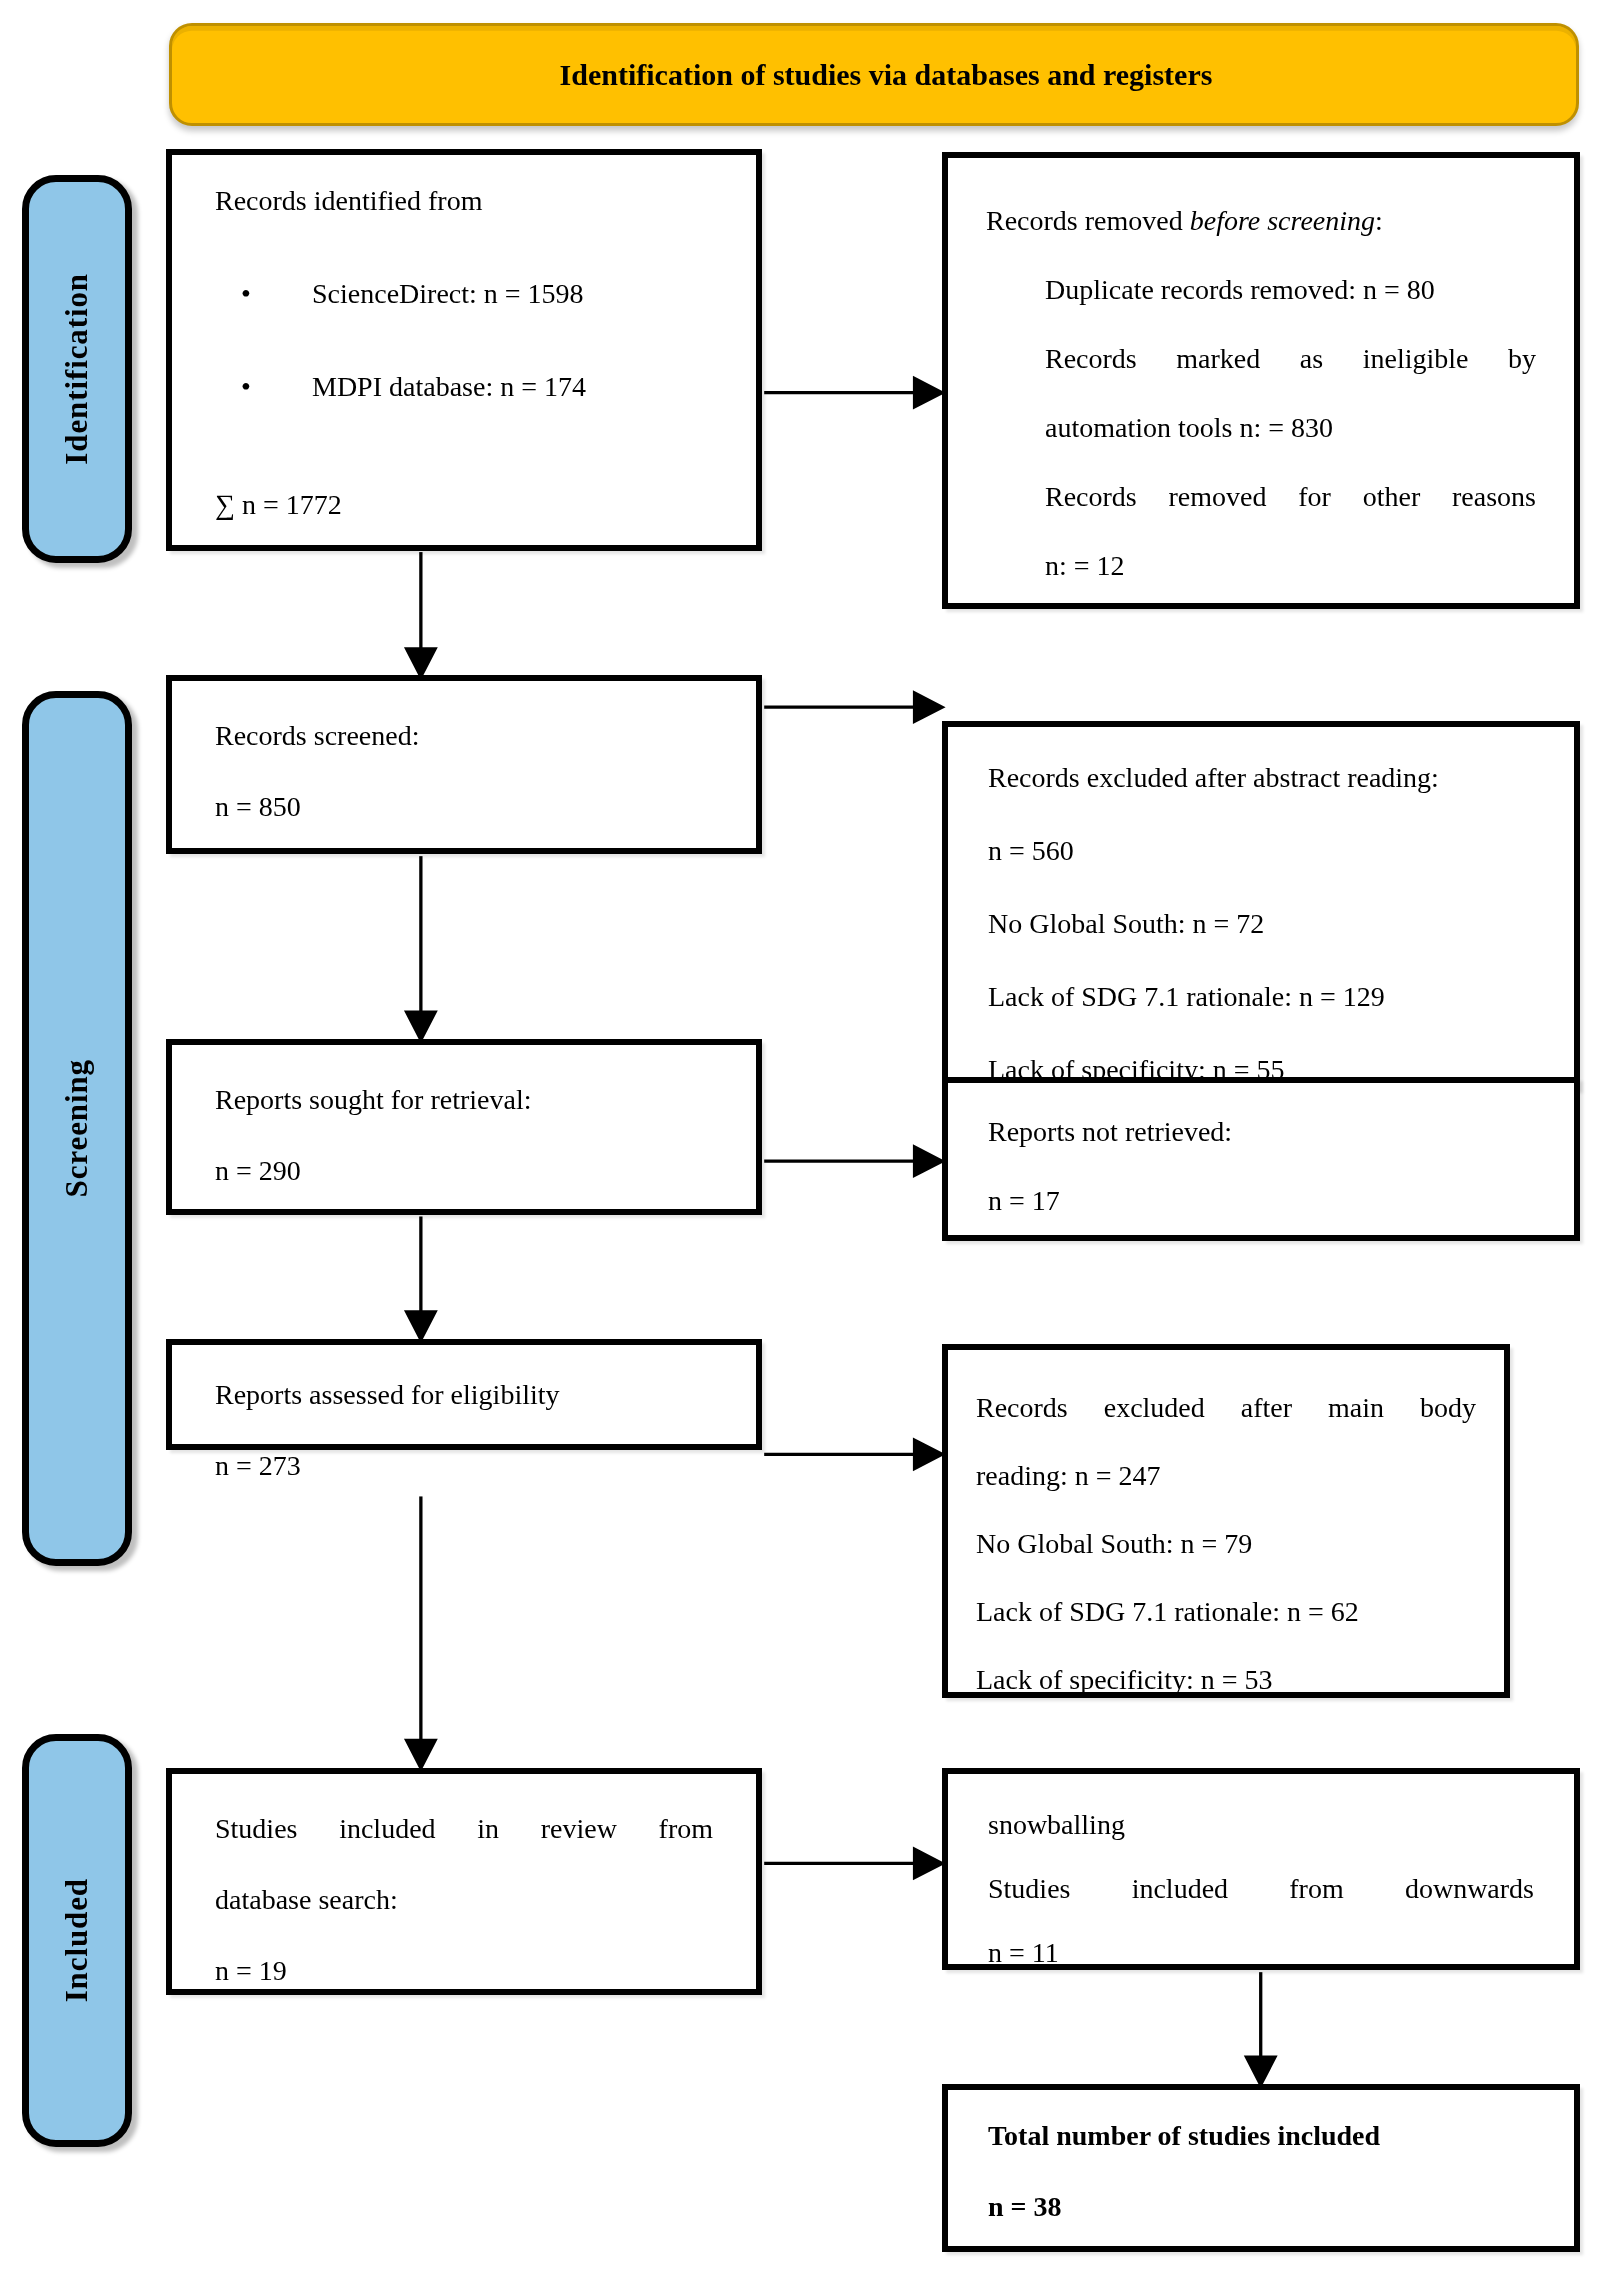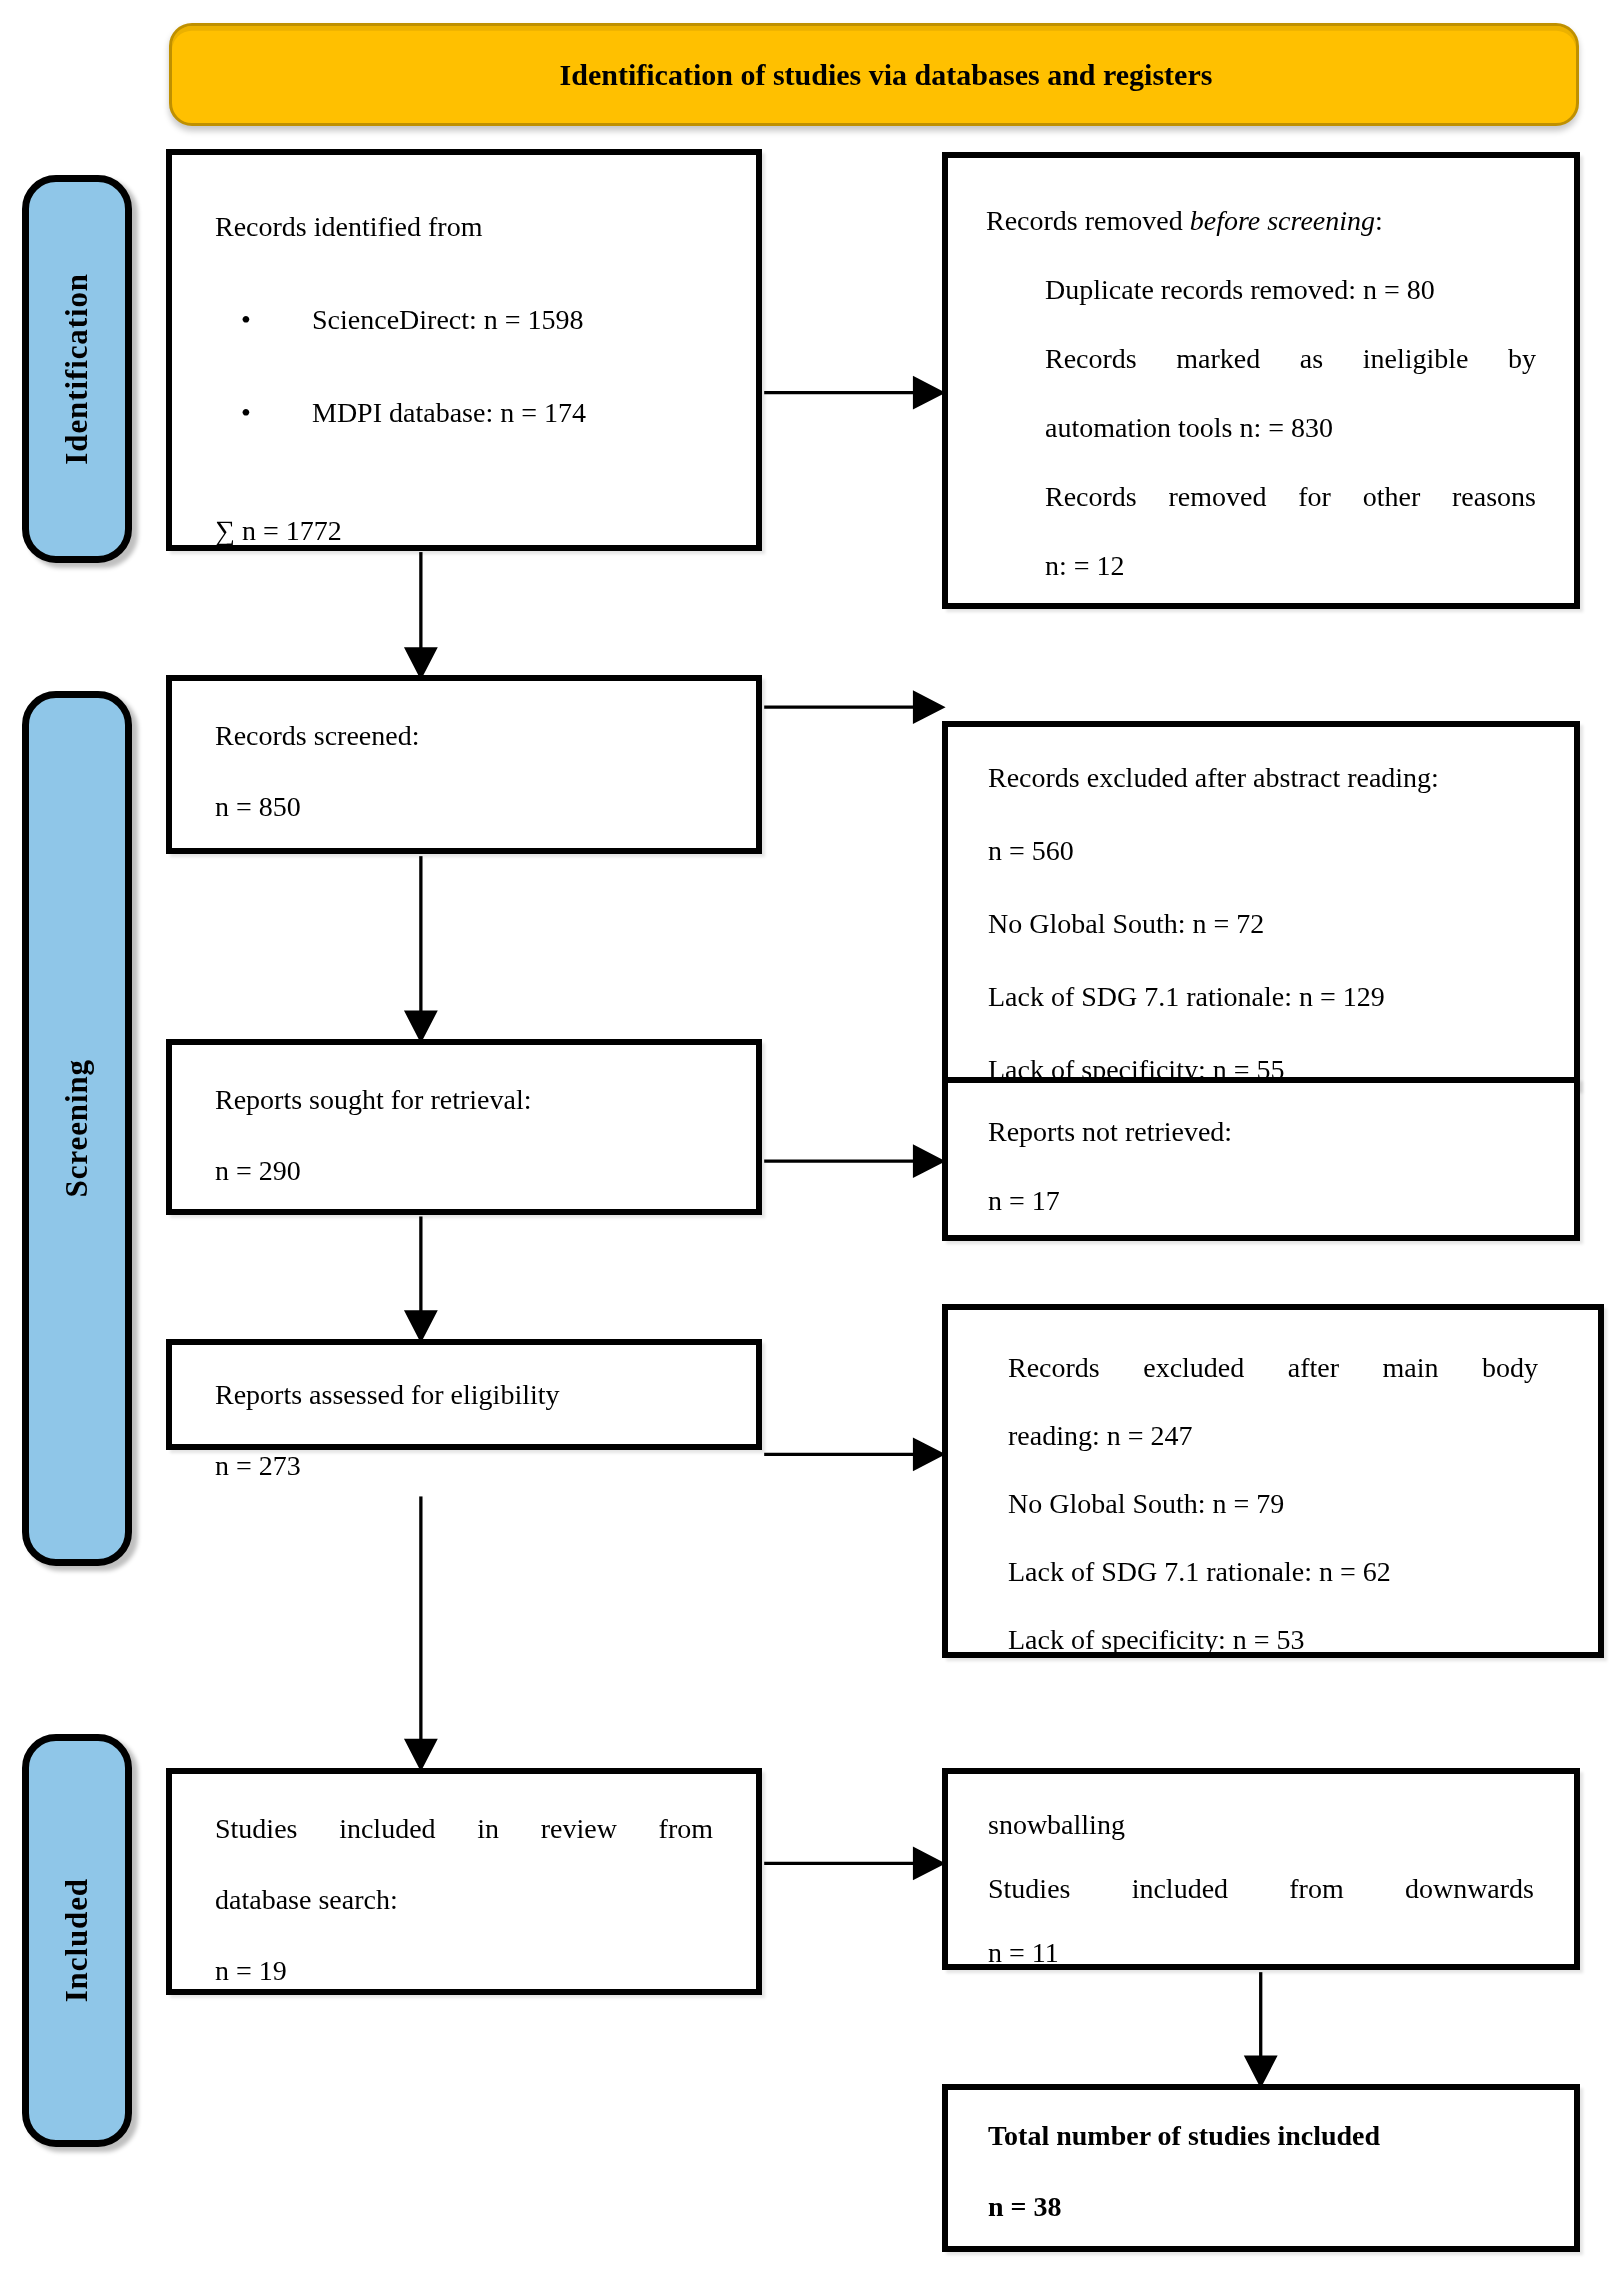--- a/index.html
+++ b/index.html
@@ -66,39 +66,39 @@
   }
   .j {  
     white-space: normal;
     text-align: justify;
     text-align-last: justify;
   }
   .indent { margin-left: 59px; }
   .bullet-row { display: flex; margin-left: 26px; }
   .bullet { width: 71px; }
 
-  #box-records-identified { left: 166px; top: 149px;  width: 596px; height: 402px; padding: 36px 43px 0; }
+  #box-records-identified { left: 166px; top: 149px;  width: 596px; height: 402px; padding: 10px 43px 0; }
   #box-records-identified .g1 { margin-top: 22px; }
   #box-records-identified .g2 { margin-top: 47px; }
 
   #box-records-screened   { left: 166px; top: 675px; width: 596px; height: 179px; padding: 19px 43px 0; }
   #box-reports-sought     { left: 166px; top: 1039px; width: 596px; height: 176px; padding: 19px 43px 0; }
   #box-reports-assessed   { left: 166px; top: 1339px; width: 596px; height: 111px; padding: 14px 43px 0; }
   #box-included-database  { left: 166px; top: 1768px; width: 596px; height: 227px; padding: 19px 43px 0; }
 
   #box-records-removed    { left: 942px; top: 152px;  width: 638px; height: 457px; padding: 28px 38px 0; }
   #box-records-removed .line { line-height: 69px; }
 
   #box-excluded-abstract  { left: 942px; top: 689px; width: 638px; height: 369px; padding: 14px 40px 0; margin-top: 32px; }
   #box-excluded-abstract .line { line-height: 73px; }
 
   #box-reports-not-retrieved { left: 942px; top: 1077px; width: 638px; height: 164px; padding: 14px 40px 0; }
   #box-reports-not-retrieved .line { line-height: 69px; }
 
-  #box-excluded-mainbody  { left: 942px; top: 1304px; width: 662px; height: 354px; padding: 24px 60px 0; }
+  #box-excluded-mainbody  { left: 942px; top: 1344px; width: 568px; height: 354px; padding: 24px 28px 0; }
   #box-excluded-mainbody .line { line-height: 68px; }
 
   #box-included-snowballing { left: 942px; top: 1768px; width: 638px; height: 202px; padding: 19px 40px 0; }
   #box-included-snowballing .line { line-height: 64px; }
 
   #box-total-included     { left: 942px; top: 2084px; width: 638px; height: 168px; padding: 9.5px 40px 0; font-weight: bold; }
 
   .connectors {
     position: absolute;
     left: 0; top: 0;

